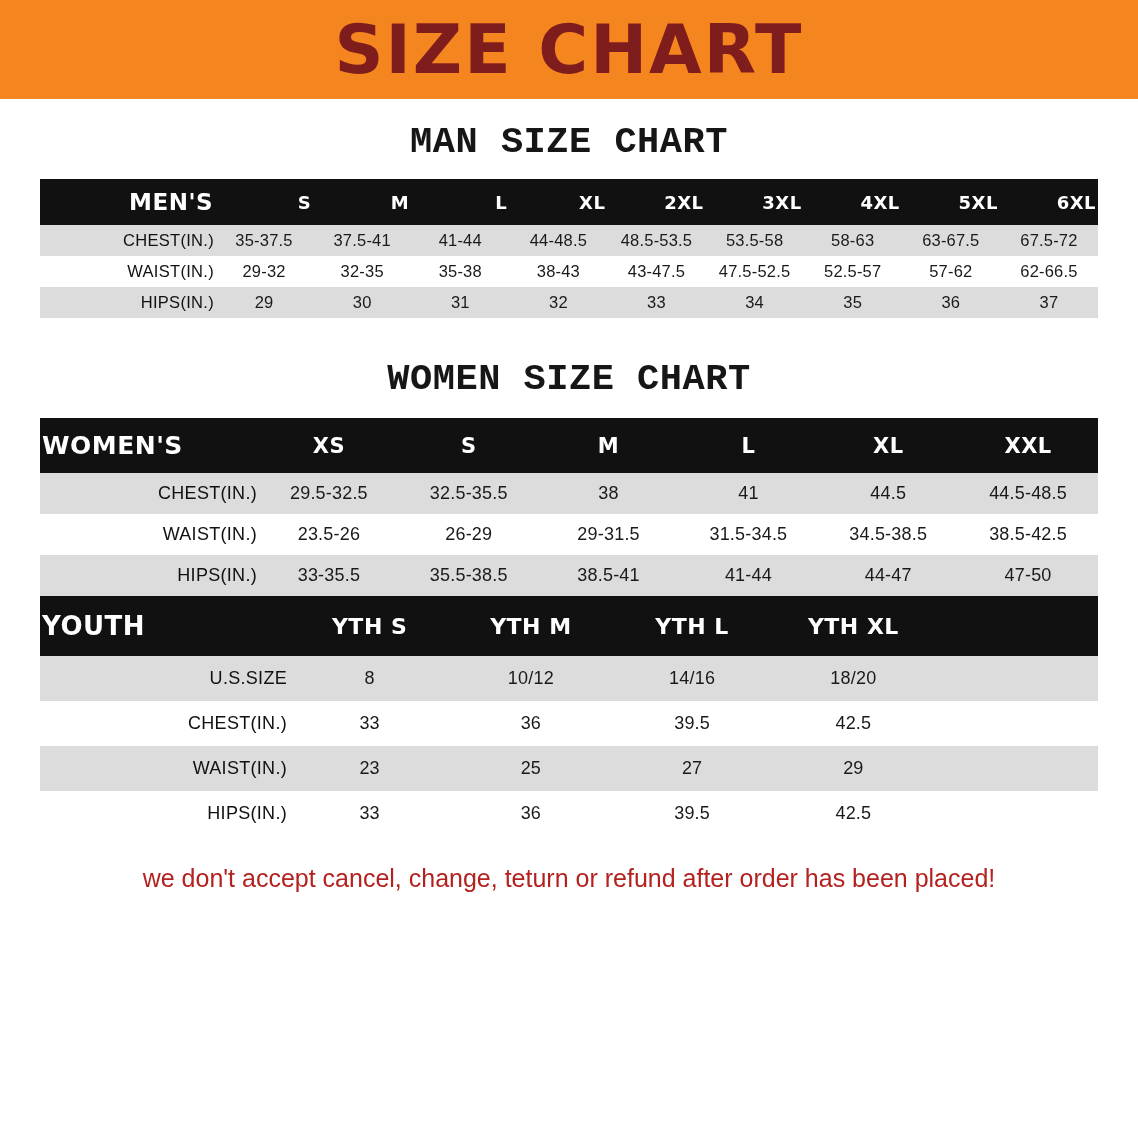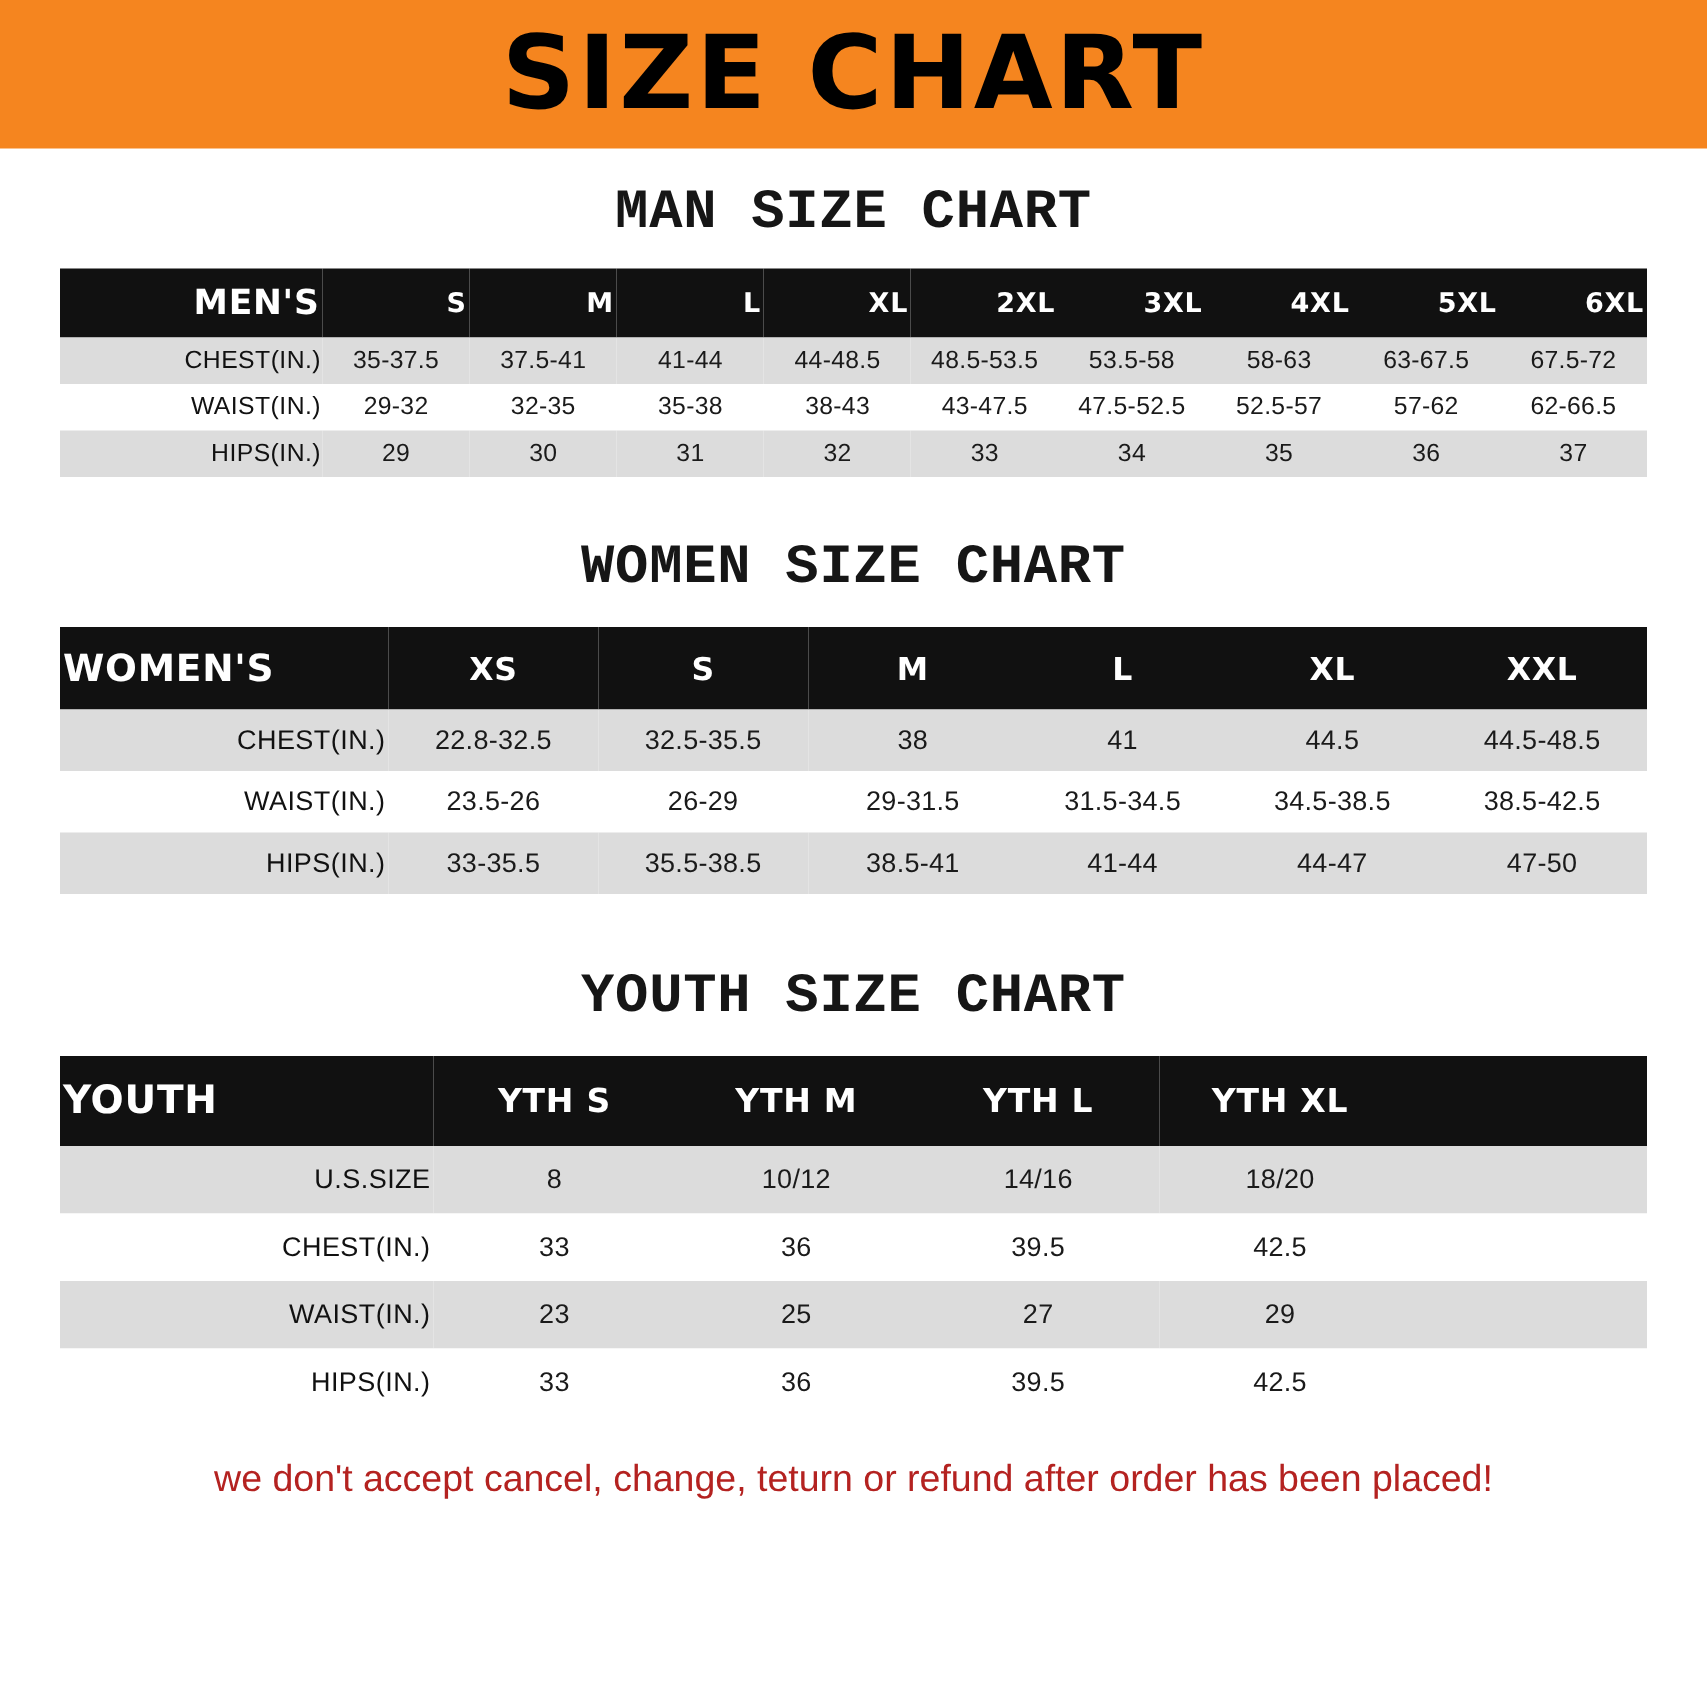--- a/index.html
+++ b/index.html
@@ -27,21 +27,21 @@
     background: #f5851f;
     display: flex;
     align-items: center;
     justify-content: center;
   }
   .banner-title {
     font-family: "DejaVu Sans", sans-serif;
     font-weight: bold;
     font-size: 68px;
     letter-spacing: 2px;
-    color: #000000;
+    color: #7f1d1d;
     line-height: 1;
   }
 
   
   .section-heading {
     text-align: center;
     font-family: Liberation Mono, monospace;
     font-weight: bold;
     font-size: 37px;
     color: #161616;
@@ -194,21 +194,21 @@
           <th>S</th>
           <th>M</th>
           <th>L</th>
           <th>XL</th>
           <th>XXL</th>
         </tr>
       </thead>
       <tbody>
         <tr class="shade">
           <td class="rowlabel">CHEST(IN.)</td>
-          <td>22.8-32.5</td>
+          <td>29.5-32.5</td>
           <td>32.5-35.5</td>
           <td>38</td>
           <td>41</td>
           <td>44.5</td>
           <td>44.5-48.5</td>
         </tr>
         <tr class="plain">
           <td class="rowlabel">WAIST(IN.)</td>
           <td>23.5-26</td>
           <td>26-29</td>
@@ -223,21 +223,20 @@
           <td>35.5-38.5</td>
           <td>38.5-41</td>
           <td>41-44</td>
           <td>44-47</td>
           <td>47-50</td>
         </tr>
       </tbody>
     </table>
   </div>
 
-  <div class="section-heading heading-youth">YOUTH SIZE CHART</div>
   <div class="table-wrap">
     <table id="youth-table">
       <thead>
         <tr>
           <th class="rowlabel" style="width:245px">YOUTH</th>
           <th>YTH S</th>
           <th>YTH M</th>
           <th>YTH L</th>
           <th>YTH XL</th>
           <th style="width:160px"></th>

